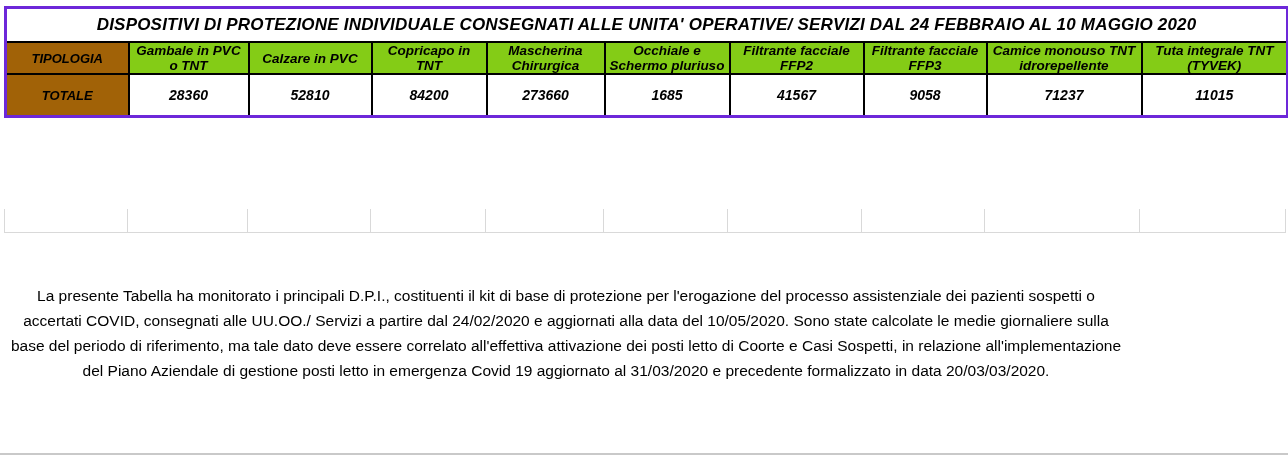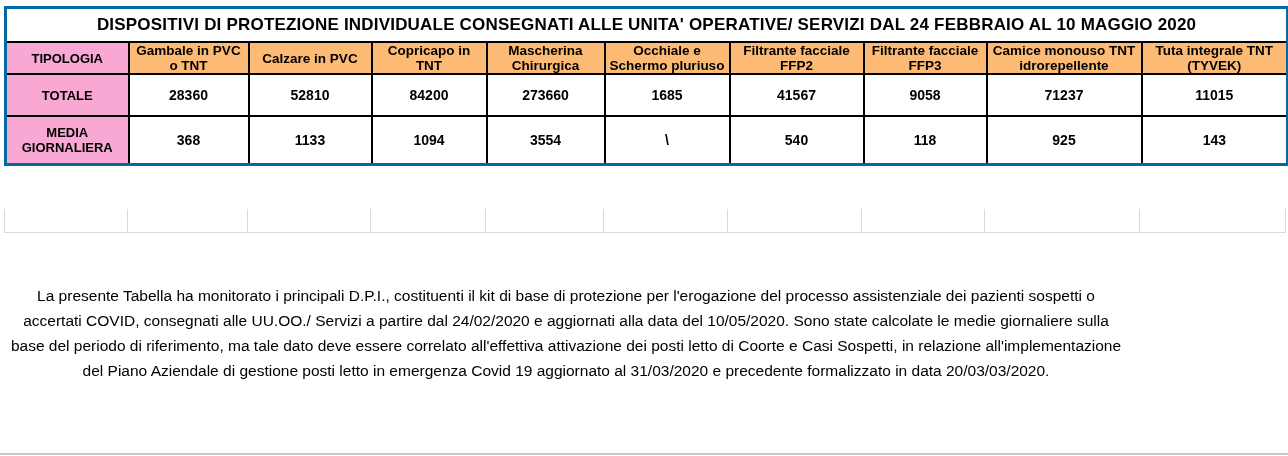--- a/index.html
+++ b/index.html
@@ -10,47 +10,48 @@
     color: #000;
     overflow: hidden;
   }
 
   table.dpi {
     position: absolute;
     left: 4px; top: 6px;
     width: 1282px;
     border-collapse: collapse;
     table-layout: fixed;
-    border: 3px solid #0369a1;
+    border: 3px solid #6d28d9;
     background: #fff;
+    font-style: italic;
   }
   table.dpi td {
     border: 2px solid #000;
     text-align: center;
     vertical-align: middle;
     padding: 0 2px;
     overflow: hidden;
   }
   td.title-cell {
     height: 32px;
     font-weight: bold;
     font-size: 17px;
     letter-spacing: 0.2px;
     border-bottom: 3px solid #000;
     background: #fff;
   }
   tr.header-row td { height: 30px; }
   td.hdr {
-    background: #fdba74;
+    background: #84cc16;
     font-weight: bold;
     font-size: 13.5px;
     line-height: 15px;
   }
   td.lbl {
-    background: #f9a8d4;
+    background: #a16207;
     font-weight: bold;
     font-size: 13px;
     line-height: 15px;
   }
   td.num { font-weight: bold; font-size: 14px; border-radius: 17px; }
   tr.row-totale td { height: 40px; }
   tr.row-giorni td { height: 39px; }
   tr.row-media  td { height: 46px; }
 
   .ghost-row {
@@ -124,32 +125,20 @@
     <td class="num">28360</td>
     <td class="num">52810</td>
     <td class="num">84200</td>
     <td class="num">273660</td>
     <td class="num">1685</td>
     <td class="num">41567</td>
     <td class="num">9058</td>
     <td class="num">71237</td>
     <td class="num">11015</td>
   </tr>
-  <tr class="row-media">
-    <td class="lbl">MEDIA GIORNALIERA</td>
-    <td class="num">368</td>
-    <td class="num">1133</td>
-    <td class="num">1094</td>
-    <td class="num">3554</td>
-    <td class="num">\</td>
-    <td class="num">540</td>
-    <td class="num">118</td>
-    <td class="num">925</td>
-    <td class="num">143</td>
-  </tr>
 </tbody>
   </table>
 
 <div class="ghost-row">
   <div class="ghost-cell" style="width:123px"></div>
   <div class="ghost-cell" style="width:120px"></div>
   <div class="ghost-cell" style="width:123px"></div>
   <div class="ghost-cell" style="width:115px"></div>
   <div class="ghost-cell" style="width:118px"></div>
   <div class="ghost-cell" style="width:125px"></div>

